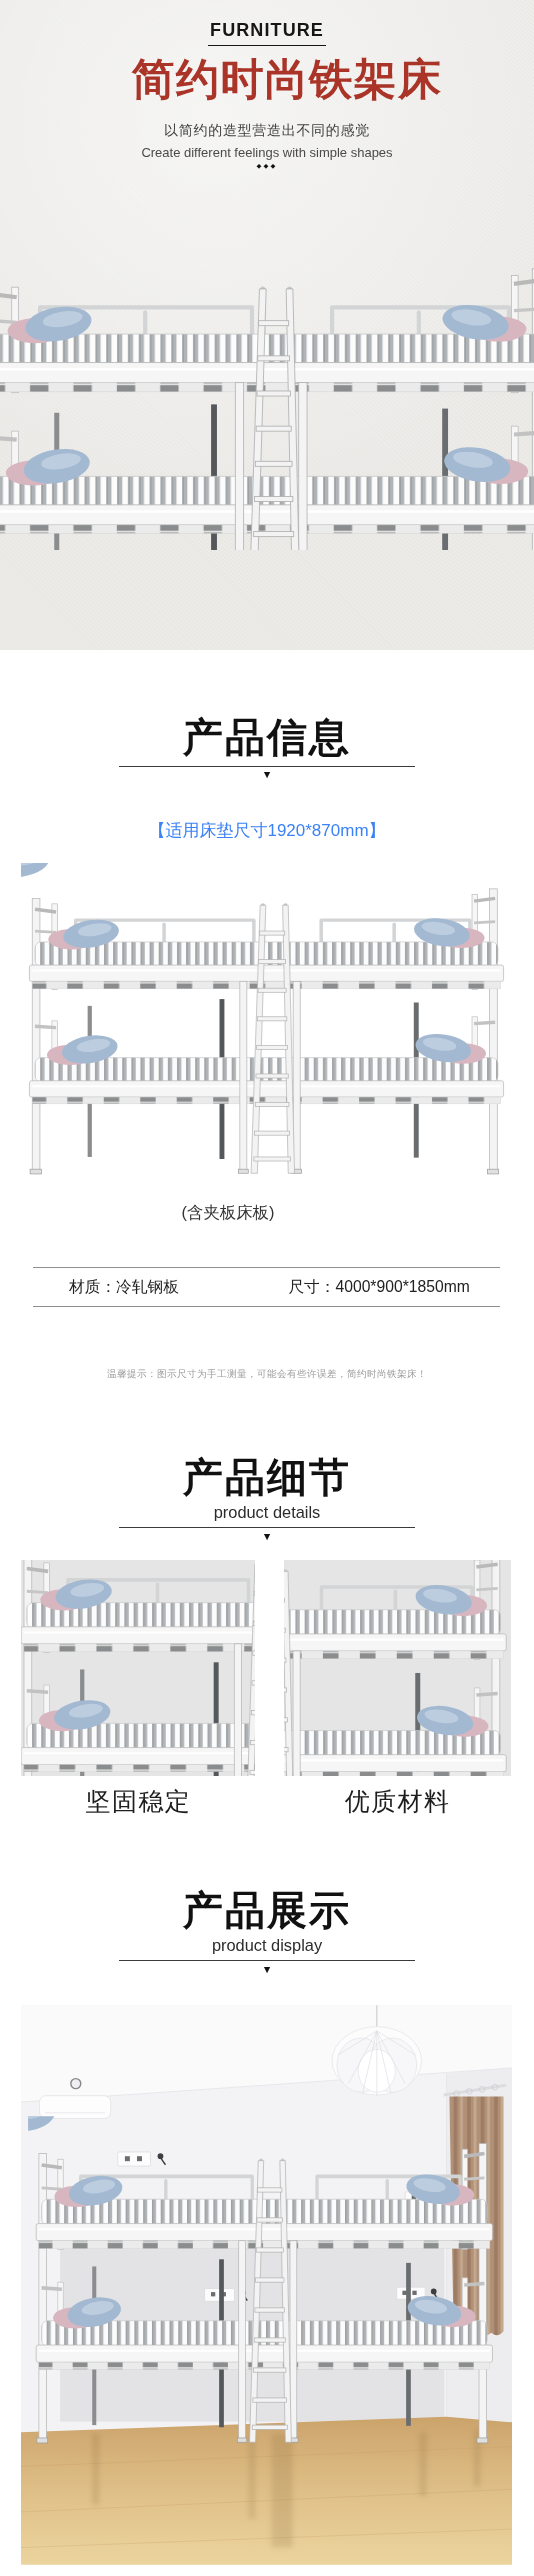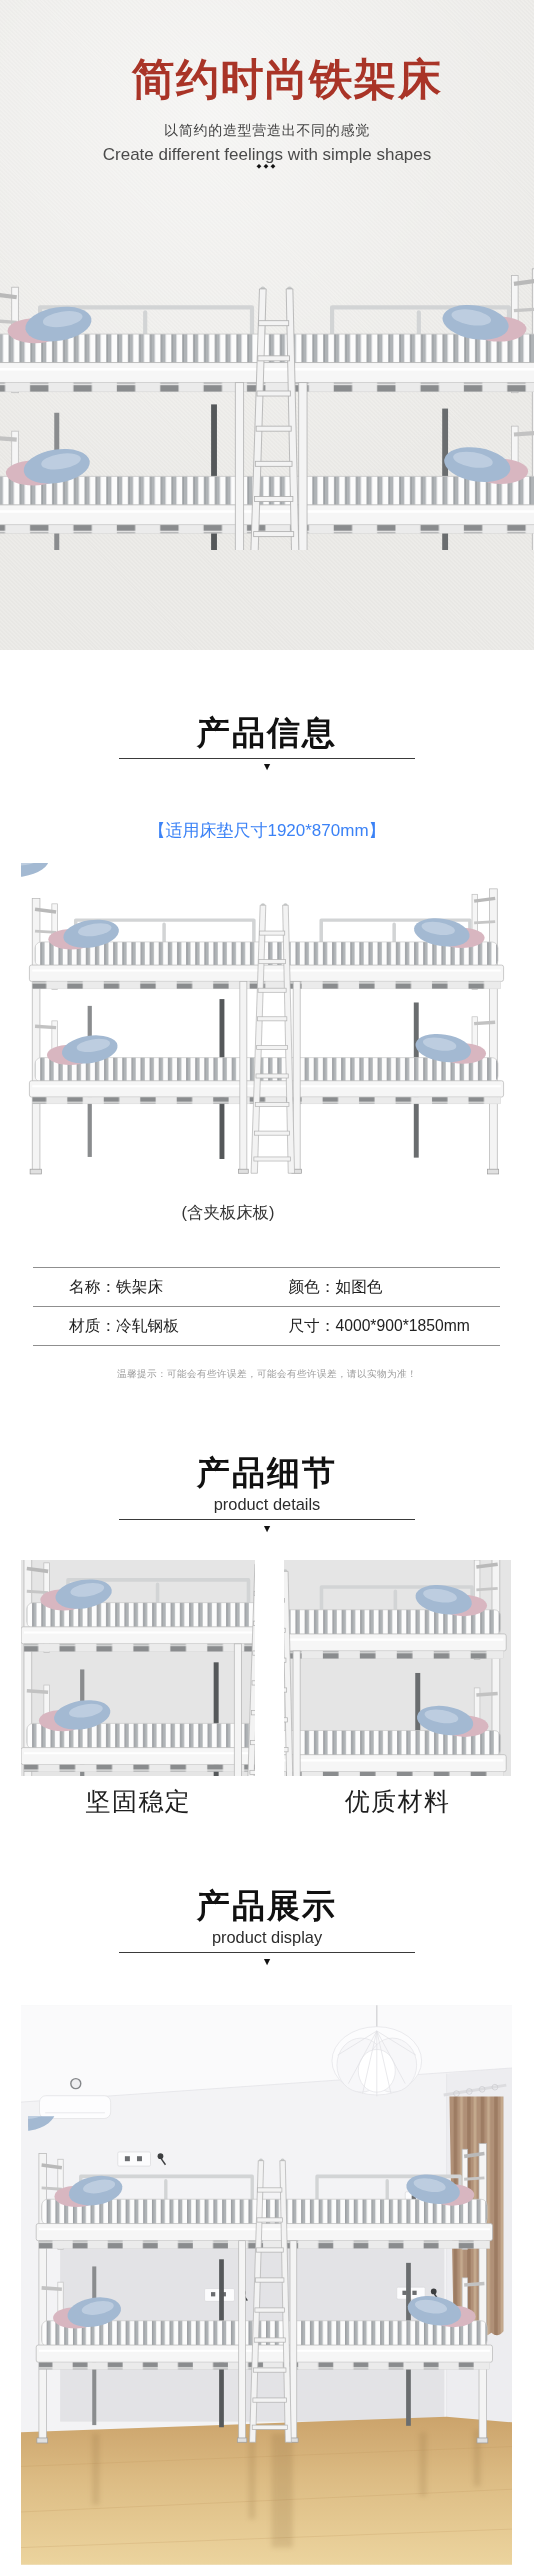--- a/index.html
+++ b/index.html
@@ -20,27 +20,27 @@
   }
   .brand span{
     display:inline-block;font-size:18px;font-weight:800;letter-spacing:1.1px;color:#161616;
     border-bottom:1.4px solid #161616;padding:0 2.1px 3.6px;
   }
   .hero-title{
     position:absolute;top:54px;left:0;right:0;margin:0;text-align:center;
     font-size:43px;line-height:1.2;font-weight:700;letter-spacing:1.4px;color:var(--accent);padding-left:40px;
   }
   .sub-cn{position:absolute;top:122px;left:0;right:0;text-align:center;font-size:14px;color:#3f3f3f;letter-spacing:0.7px;}
-  .sub-en{position:absolute;top:145px;left:0;right:0;text-align:center;font-size:17px;color:#4a4a4a;}
+  .sub-en{position:absolute;top:145px;left:0;right:0;text-align:center;font-size:13px;color:#4a4a4a;}
   .dots{position:absolute;top:162px;left:0;right:0;text-align:center;font-size:6.4px;letter-spacing:2.1px;color:#111;}
   .hero-photo{position:absolute;top:251px;left:0;width:534px;height:299px;overflow:hidden;}
   .hero-photo svg{position:absolute;left:-25px;top:-14.2px;}
   
   .sec{position:absolute;left:0;width:534px;text-align:center;}
-  .sec-cn{font-size:33px;line-height:1.15;font-weight:700;letter-spacing:2.1px;color:#111;}
+  .sec-cn{font-size:40px;line-height:1.15;font-weight:700;letter-spacing:2.1px;color:#111;}
   .sec-en{font-size:16.4px;color:#2c2c2c;margin-top:2.8px;}
   .sec-line{width:296px;height:0;border-top:0.7px solid #3a3a3a;margin:5.7px auto 0;}
   .sec-arrow{font-size:10.7px;color:#111;margin-top:1.4px;}
   
   .mattress-note{position:absolute;top:819px;left:0;width:534px;text-align:center;font-size:17px;color:#3b82f6;}
   .info-photo{position:absolute;top:863px;left:21.4px;width:491px;height:313px;}
   .board-note{position:absolute;top:1202px;left:0;width:456px;text-align:center;font-size:16.4px;color:#333;}
   .spec-table{
     position:absolute;top:1267px;left:33px;width:467px;
     border-top:0.7px solid #8f8f8f;border-bottom:0.7px solid #8f8f8f;
@@ -159,20 +159,23 @@
           <rect x="332" y="432" width="52" height="6"></rect>
         </g>
       </g>
     </symbol>
   </defs>
 </svg>
 
 <div class="page" style="--accent: #a93427;">
 
   <header class="hero">
+    <div class="brand">
+      <span>FURNITURE</span>
+    </div>
     <h1 class="hero-title">简约时尚铁架床</h1>
     <div class="sub-cn">以简约的造型营造出不同的感觉</div>
     <div class="sub-en">Create different feelings with simple shapes</div>
     <div class="dots">◆◆◆</div>
     <div class="hero-photo">
       <svg width="584" height="385" viewBox="0 0 700 460" preserveAspectRatio="none">
         <use href="#bunkbed" width="700" height="460"></use>
       </svg>
     </div>
   </header>
@@ -189,37 +192,29 @@
     <svg width="491" height="313" viewBox="0 0 700 460" preserveAspectRatio="none">
       <use href="#bunkbed" width="700" height="460"></use>
     </svg>
   </div>
 
   <div class="board-note">(含夹板床板)</div>
 
   <div class="spec-table">
     <div class="spec-row">
       <div class="spec-cell c1">
-        <span>名称：</span><span>铁架床</span>
-      </div>
-      <div class="spec-cell c2">
-        <span>颜色：</span><span>如图色</span>
-      </div>
-    </div>
-    <div class="spec-row">
-      <div class="spec-cell c1">
         <span>材质：</span><span>冷轧钢板</span>
       </div>
       <div class="spec-cell c2">
         <span>尺寸：</span><span>4000*900*1850mm</span>
       </div>
     </div>
   </div>
 
-  <div class="tip">温馨提示：可能会有些许误差，可能会有些许误差，请以实物为准！</div>
+  <div class="tip">温馨提示：图示尺寸为手工测量，可能会有些许误差，简约时尚铁架床！</div>
 
   <div class="sec" style="top:1454px">
     <div class="sec-cn">产品细节</div>
     <div class="sec-en">product details</div>
     <div class="sec-line"></div>
     <div class="sec-arrow">▼</div>
   </div>
 
   <div class="detail-box left">
     <svg width="234" height="216" viewBox="8 56 337 304" preserveAspectRatio="xMidYMid slice">

